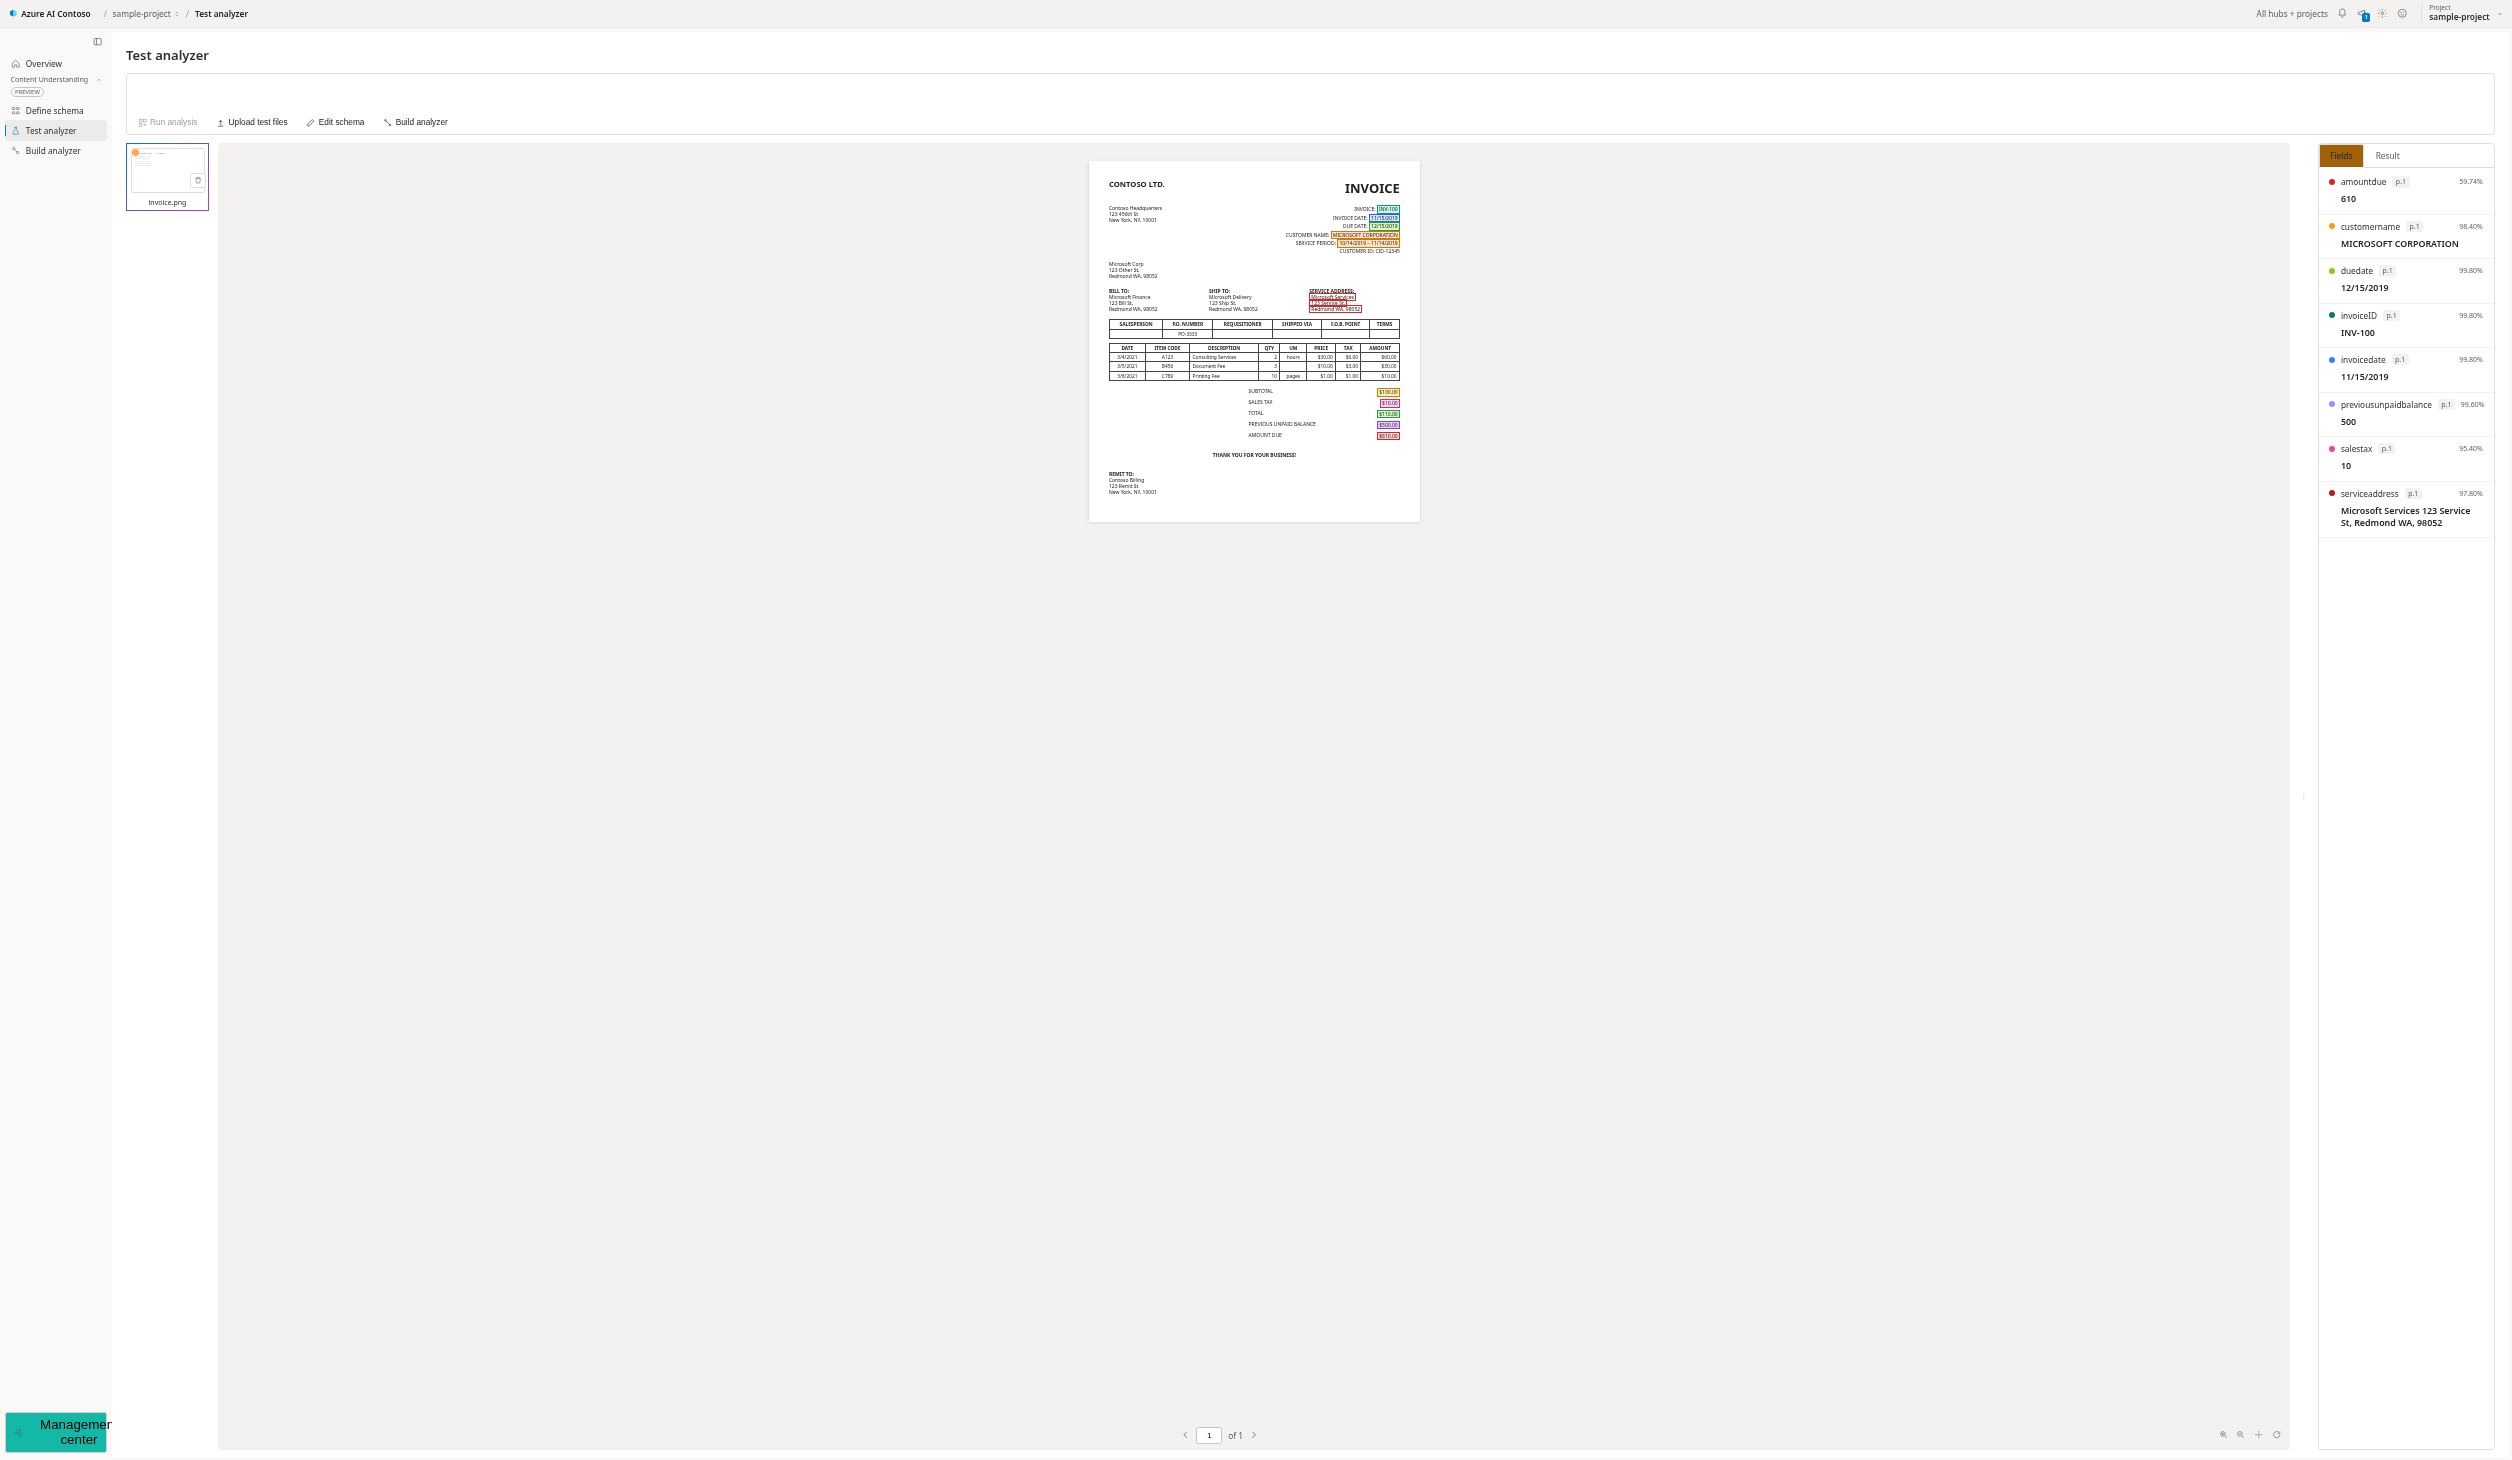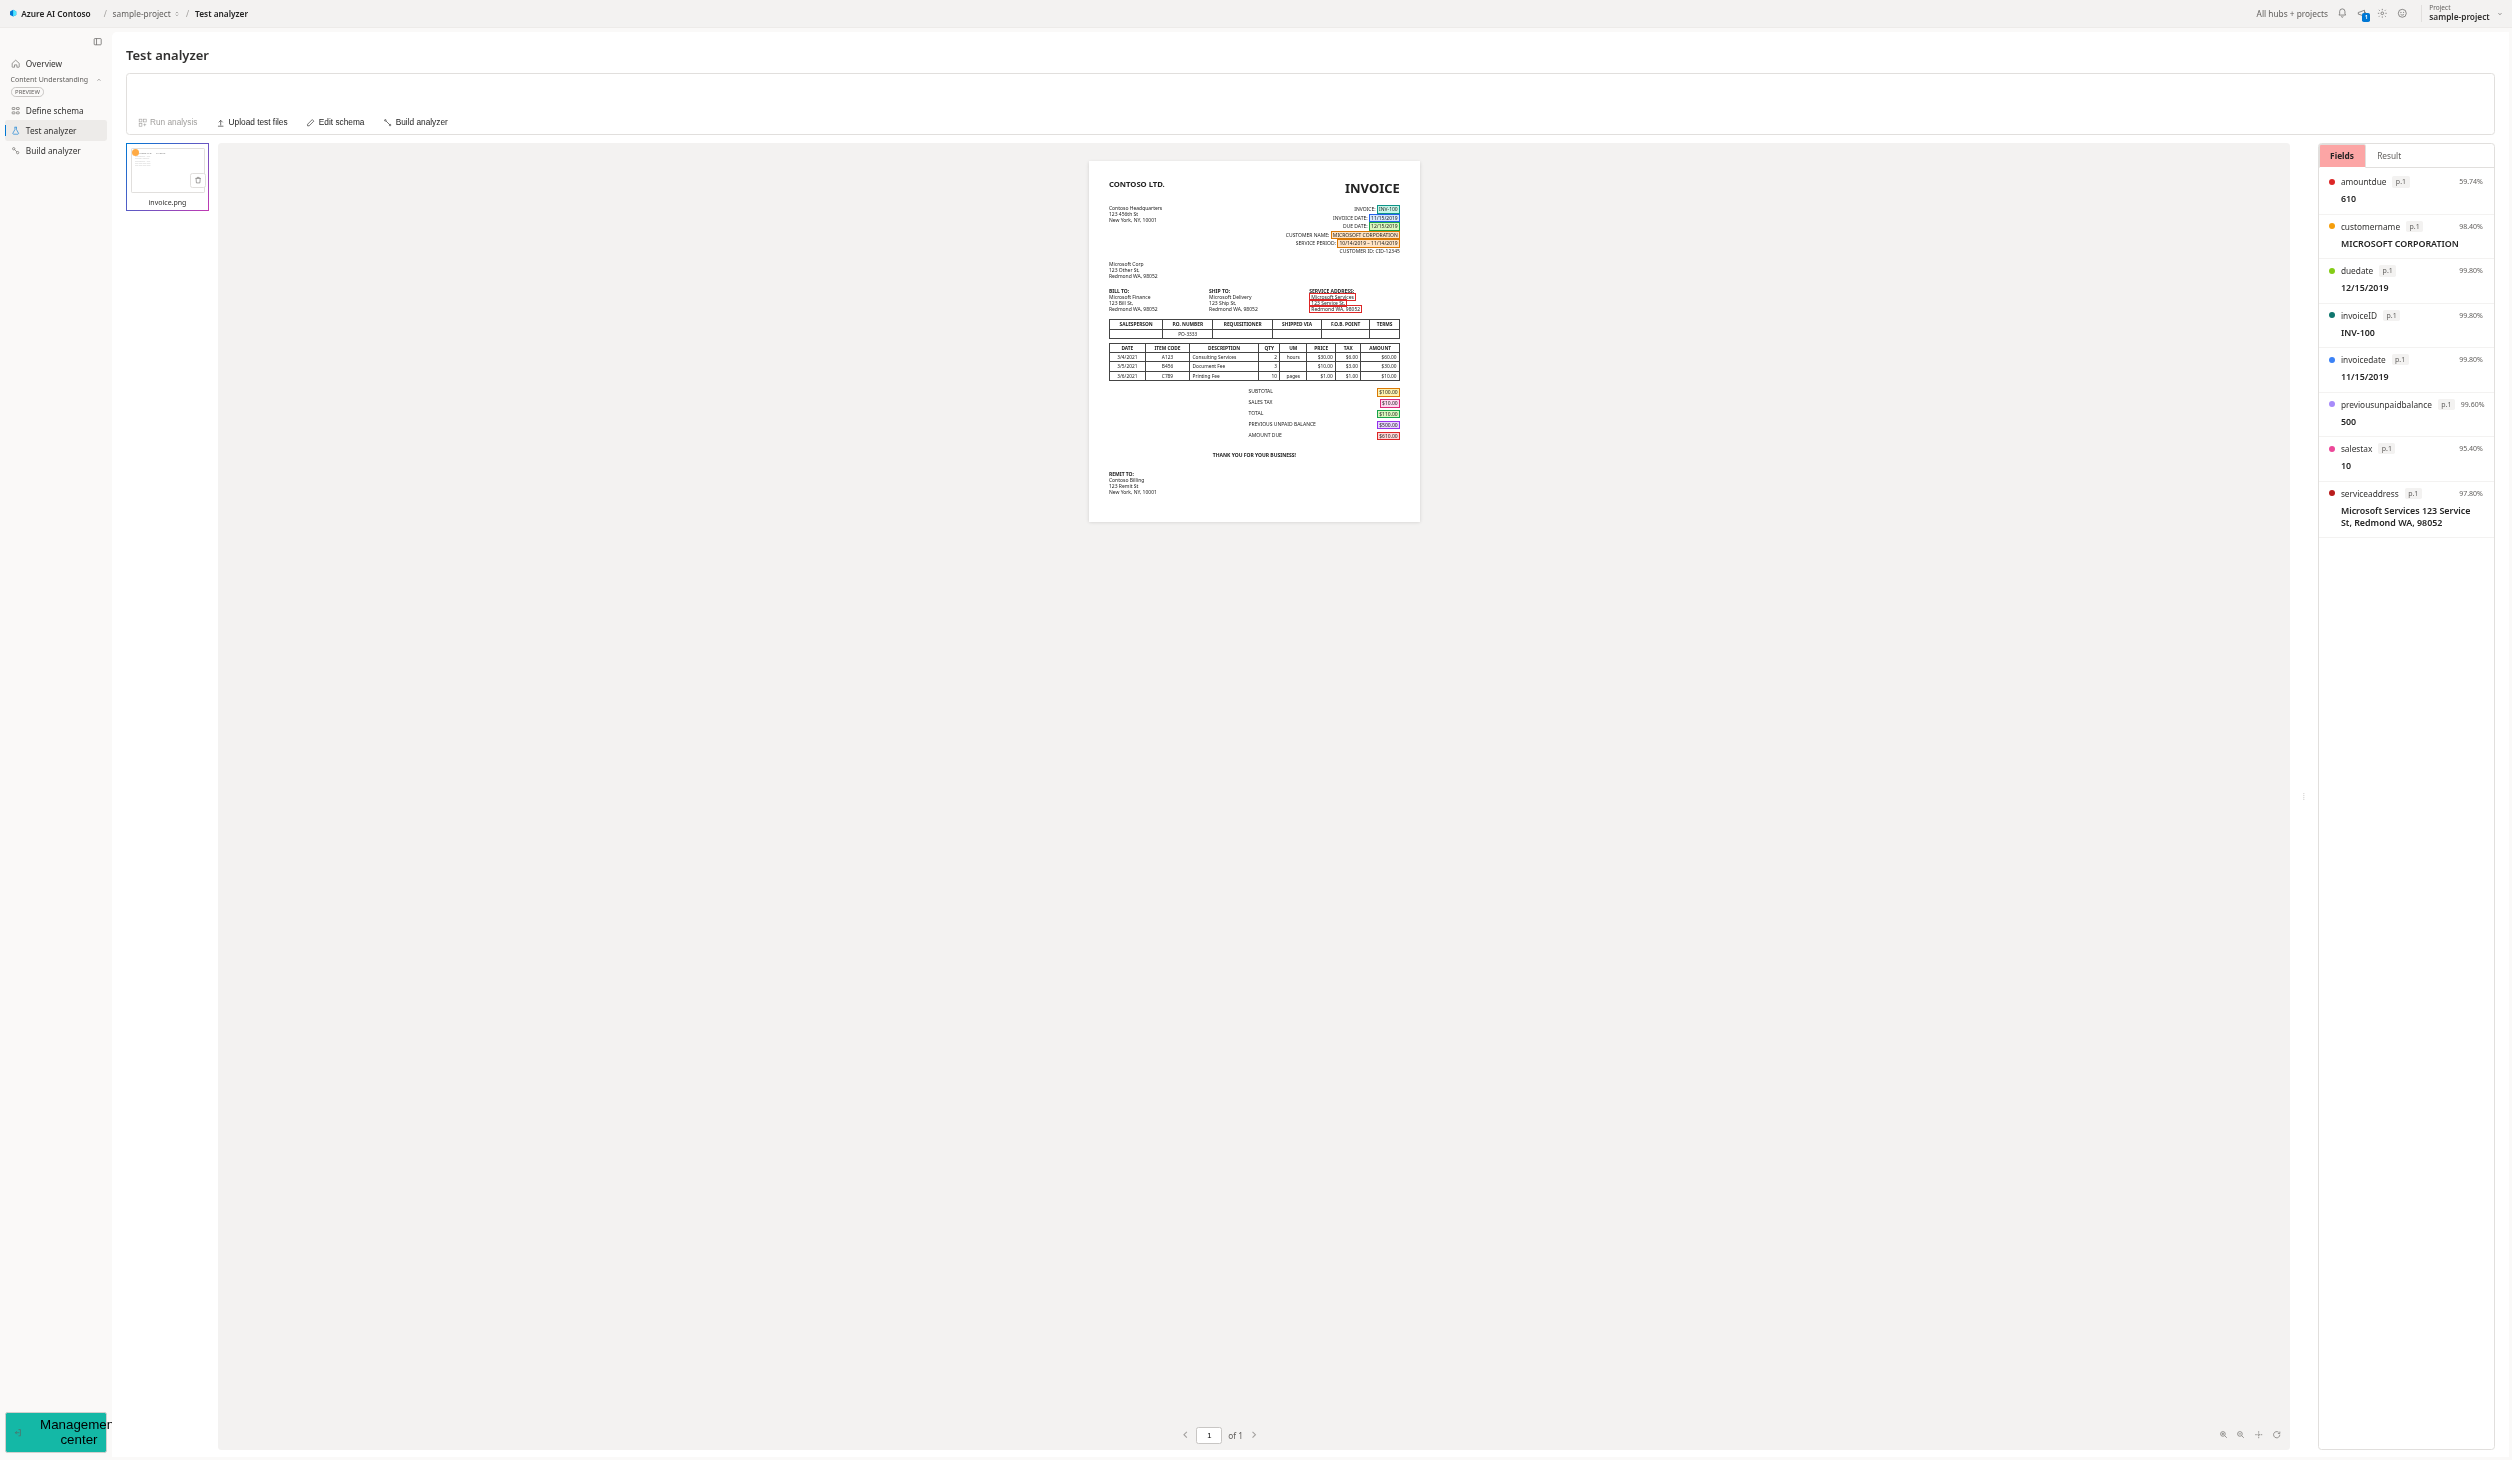--- a/index.html
+++ b/index.html
@@ -85,21 +85,21 @@
   .remit { margin-top:13px; font-size:5px;}
   .viewer-footer { height:28px; display:flex; align-items:center; padding:0 9.4px; gap:7px;}
   .vf-center { flex:1; display:flex; align-items:center; justify-content:center; gap:5.9px;}
   .page-input { width:26px; height:16.5px; border:0.6px solid #c8c6c4; border-radius:2.4px; text-align:center; font-size:7.7px;}
   .vf-right { display:flex; gap:8.3px; color:#605e5c;}
   .vf-icon svg{width:9.4px;height:9.4px;}
   
   .results { width:177px; flex-shrink:0; border:0.6px solid #e1dfdd; border-radius:3.5px; display:flex; flex-direction:column; background:#fff;}
   .tabs { display:flex; border-bottom:0.6px solid #e1dfdd; height:23.6px; align-items:stretch;}
   .tab { padding:0 10.6px; display:flex; align-items:center; color:#605e5c; cursor:pointer; border:0.6px solid transparent;}
-  .tab.active { background:#fca5a5; color:#242424; border:0.6px solid #e1dfdd; border-bottom-color:#fff; margin-bottom:-0.6px; border-radius:2.4px 2.4px 0 0; font-weight:700;}
+  .tab.active { background:#a16207; color:#242424; border:0.6px solid #e1dfdd; border-bottom-color:#fff; margin-bottom:-0.6px; border-radius:2.4px 2.4px 0 0; font-weight:400;}
   .fields-list { flex:1; overflow-y:auto; padding:2.4px 0;}
   .field-row { padding:5.9px 10.6px 8.3px 10.6px; border-bottom:0.6px solid #f3f2f1;}
   .field-head { display:flex; align-items:center; gap:5.9px;}
   .swatch { width:5.9px; height:5.9px; border-radius:50%; flex-shrink:0;}
   .field-name { color:#323130;}
   .page-chip { background:#f3f2f1; color:#605e5c; font-size:7px; padding:1.2px 3.5px; border-radius:1.8px;}
   .conf { margin-left:auto; color:#605e5c; font-size:7px;}
   .field-val { font-weight:600; margin:5.9px 0 0 11.8px; font-size:8.9px; color:#242424; line-height:1.35;}
   
   .fields-list::-webkit-scrollbar{width:5.9px;} .fields-list::-webkit-scrollbar-thumb{background:#c8c6c4;border-radius:3.5px;}

